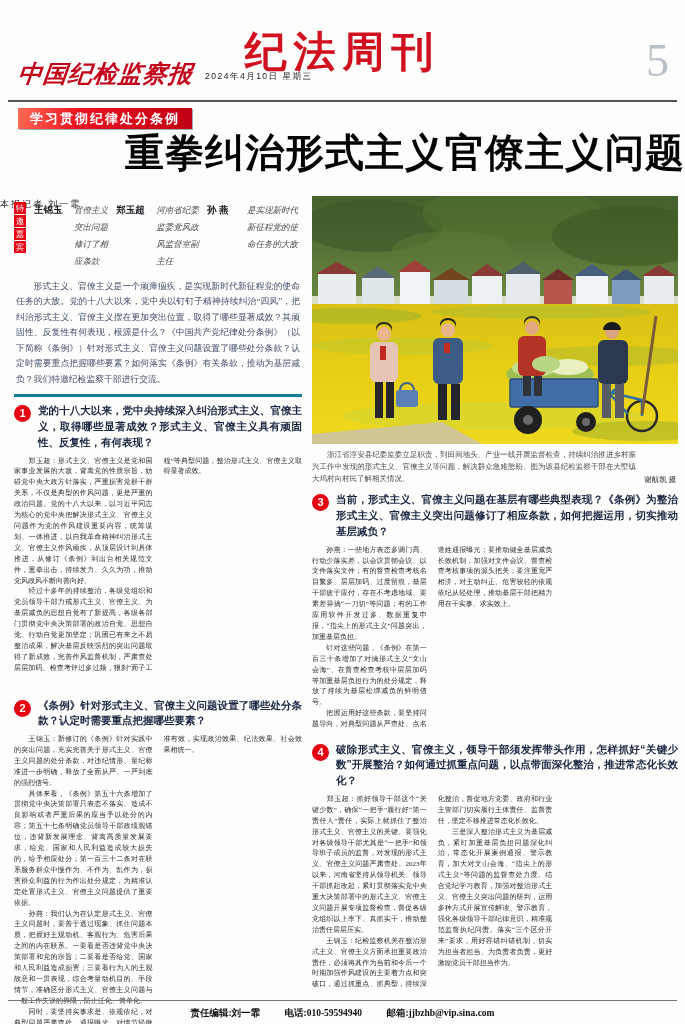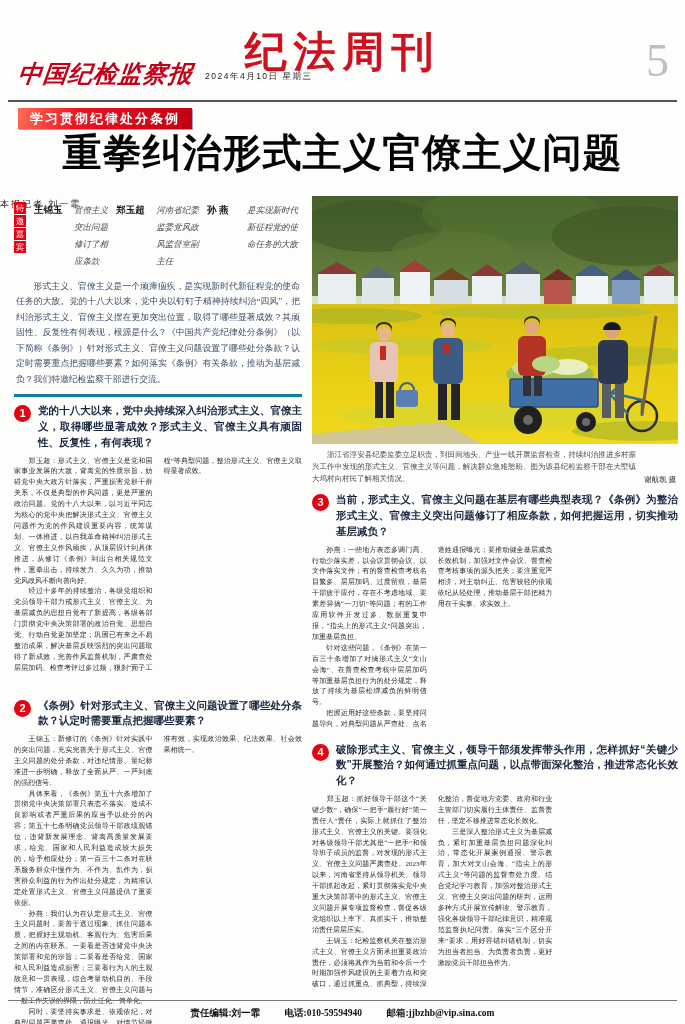--- a/index.html
+++ b/index.html
@@ -12,21 +12,21 @@
   .paper-logo{font-size:24px;font-weight:bold;font-style:italic;color:#c20019;
         letter-spacing:1px;transform:skewX(-6deg);line-height:1;}
   .date-line{font-size:8.5px;color:#222;letter-spacing:1.5px;padding-bottom:3px;font-family:"Liberation Sans",sans-serif;}
   .page-number{position:absolute;right:16px;top:38px;font-size:46px;color:#b9c0c8;line-height:1;}
   .header-rule{position:absolute;top:100px;left:8px;right:8px;border-top:2px solid #50555a;}
   
   .banner{position:absolute;top:108px;left:18px;height:21px;padding:0 12px;
         background:linear-gradient(100deg,#ff6a55 0%,#ec1220 35%,#c00013 100%);
         color:#fff;font-weight:bold;font-size:13px;line-height:21px;letter-spacing:2px;
         font-family:"Liberation Sans",sans-serif;box-shadow:1px 1px 0 #9aa7b5;}
-  .headline{position:absolute;top:126px;left:0;right:0;margin:0;text-align:center;
+  .headline{position:absolute;top:126px;left:0;right:0;margin:0;text-align:right;
         font-size:39px;font-weight:900;color:#050505;letter-spacing:1px;}
   .byline{position:absolute;top:198px;left:0;right:0;text-align:left;font-size:9px;
         color:#222;letter-spacing:2px;font-family:Liberation Serif, serif;}
   
   .left-block{position:absolute;left:14px;top:198px;width:288px;}
   .right-block{position:absolute;left:312px;top:196px;width:366px;}
   
   .guests{display:flex;gap:8px;justify-content:center;padding:4px 0 2px 0;}
   .guests-label{display:flex;flex-direction:column;gap:1px;}
   .glchar{width:12px;height:12px;background:#e60012;color:#fff;font-size:8.5px;line-height:12px;

